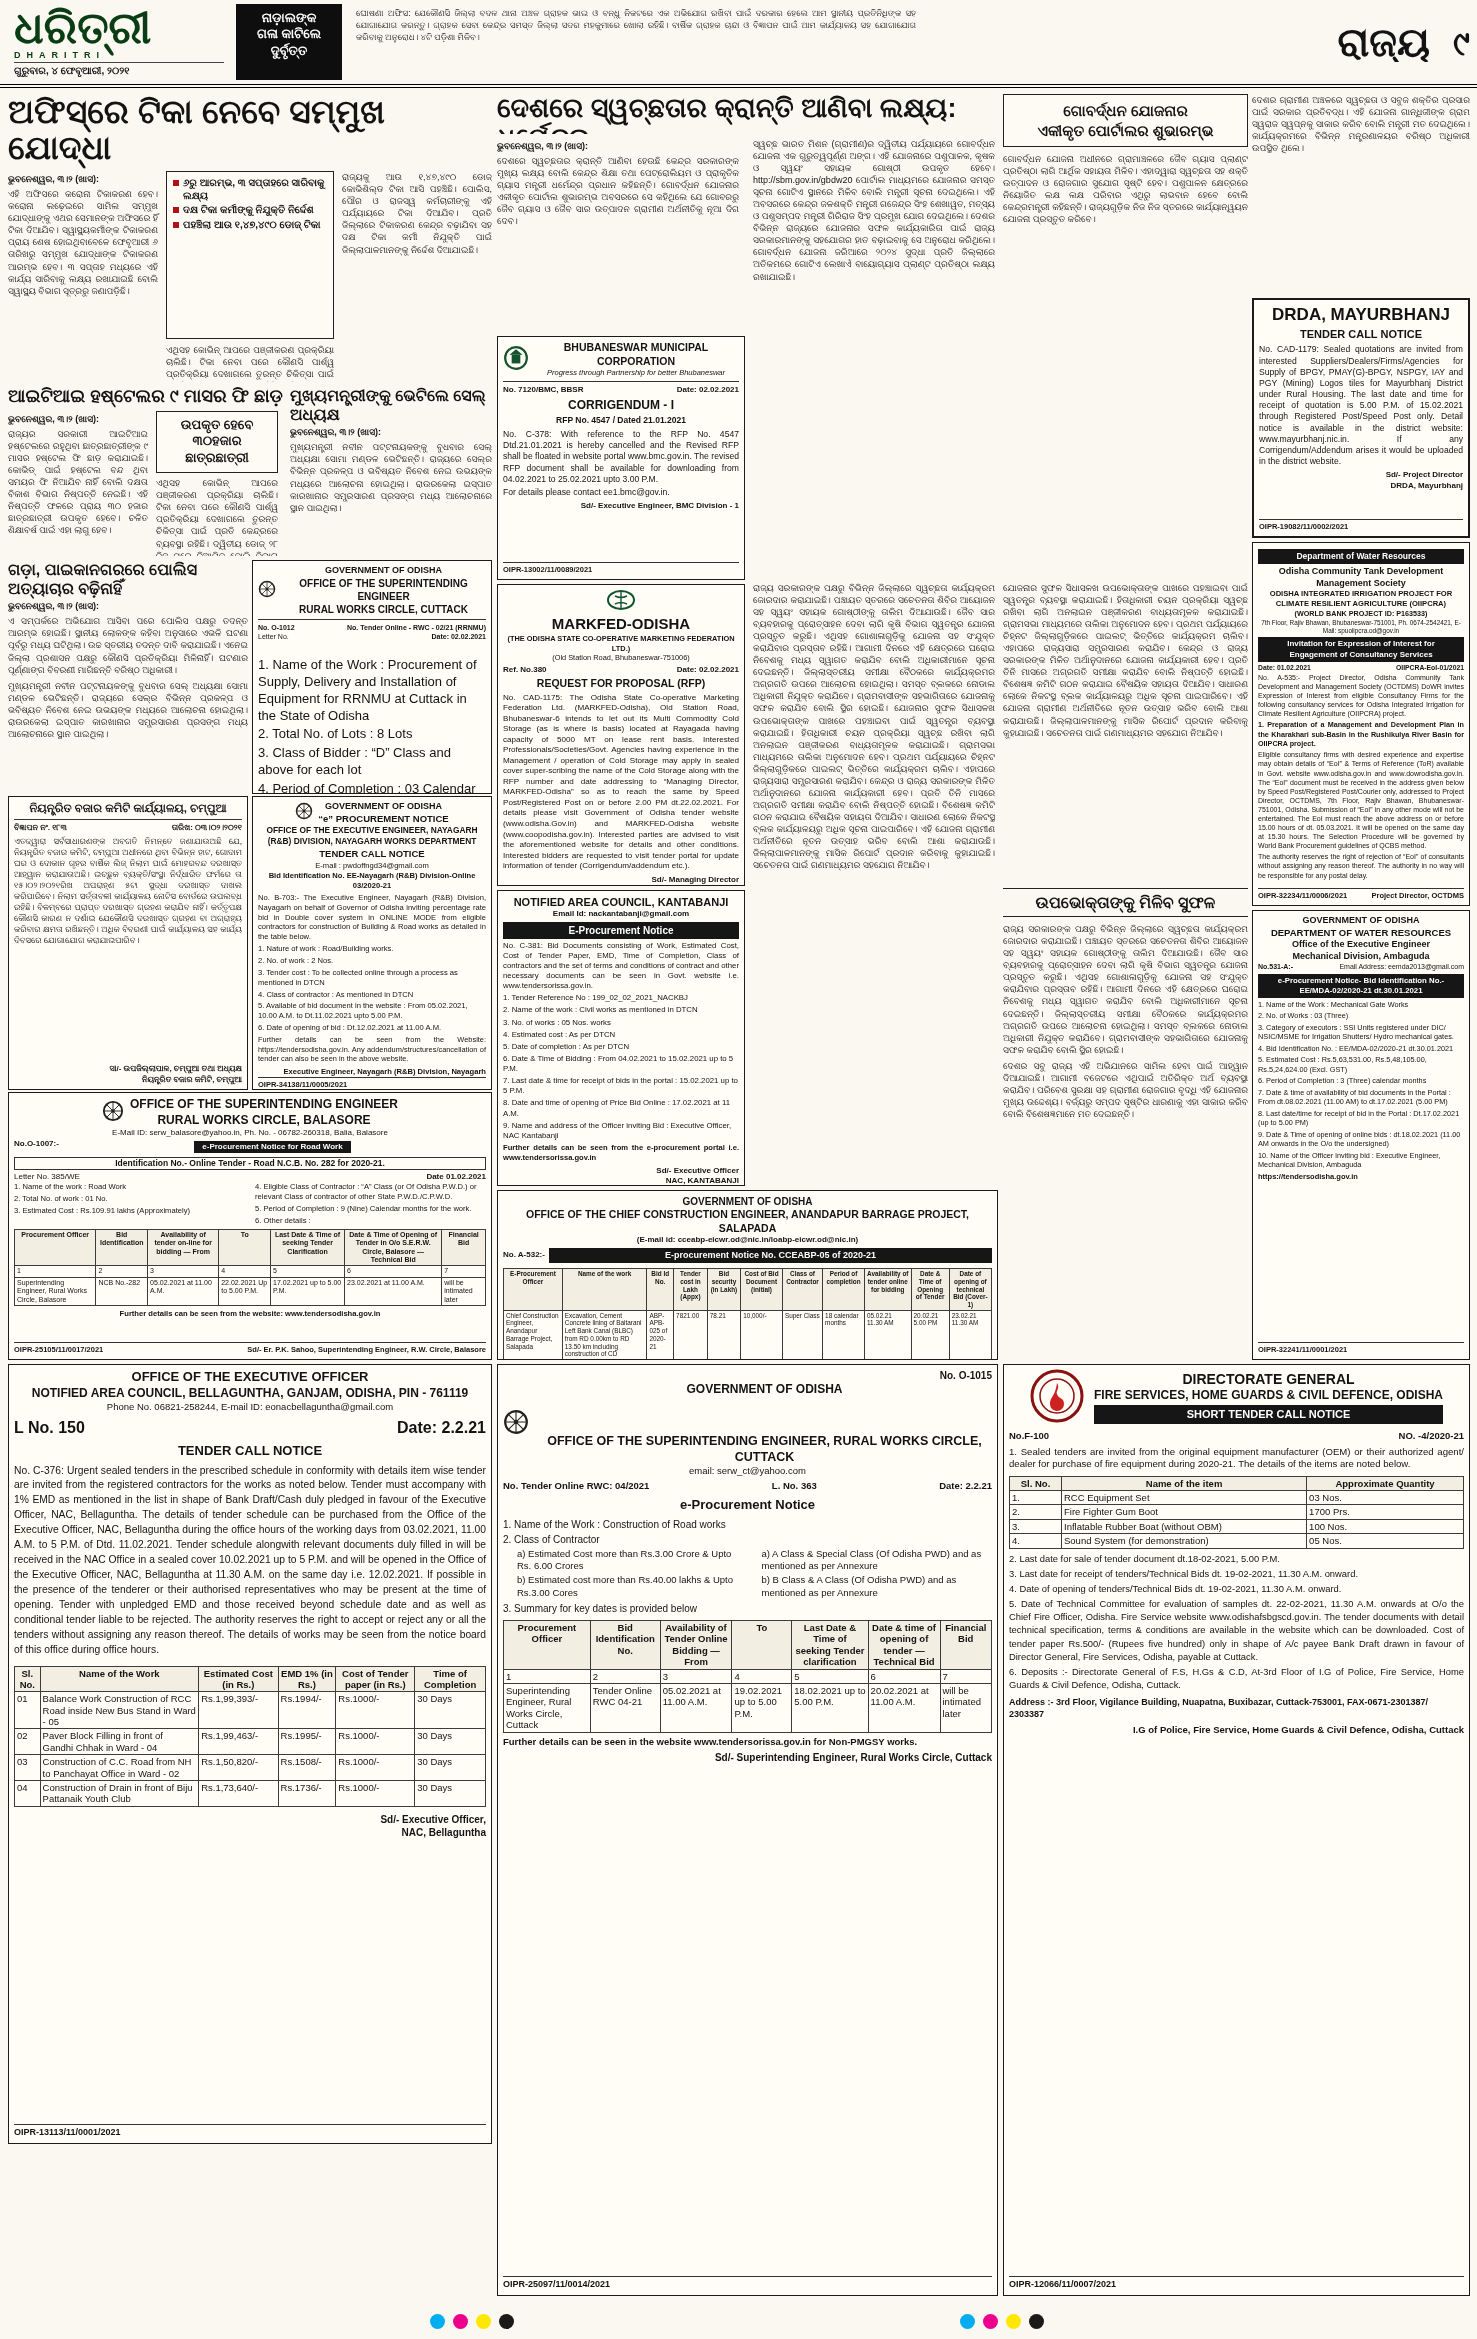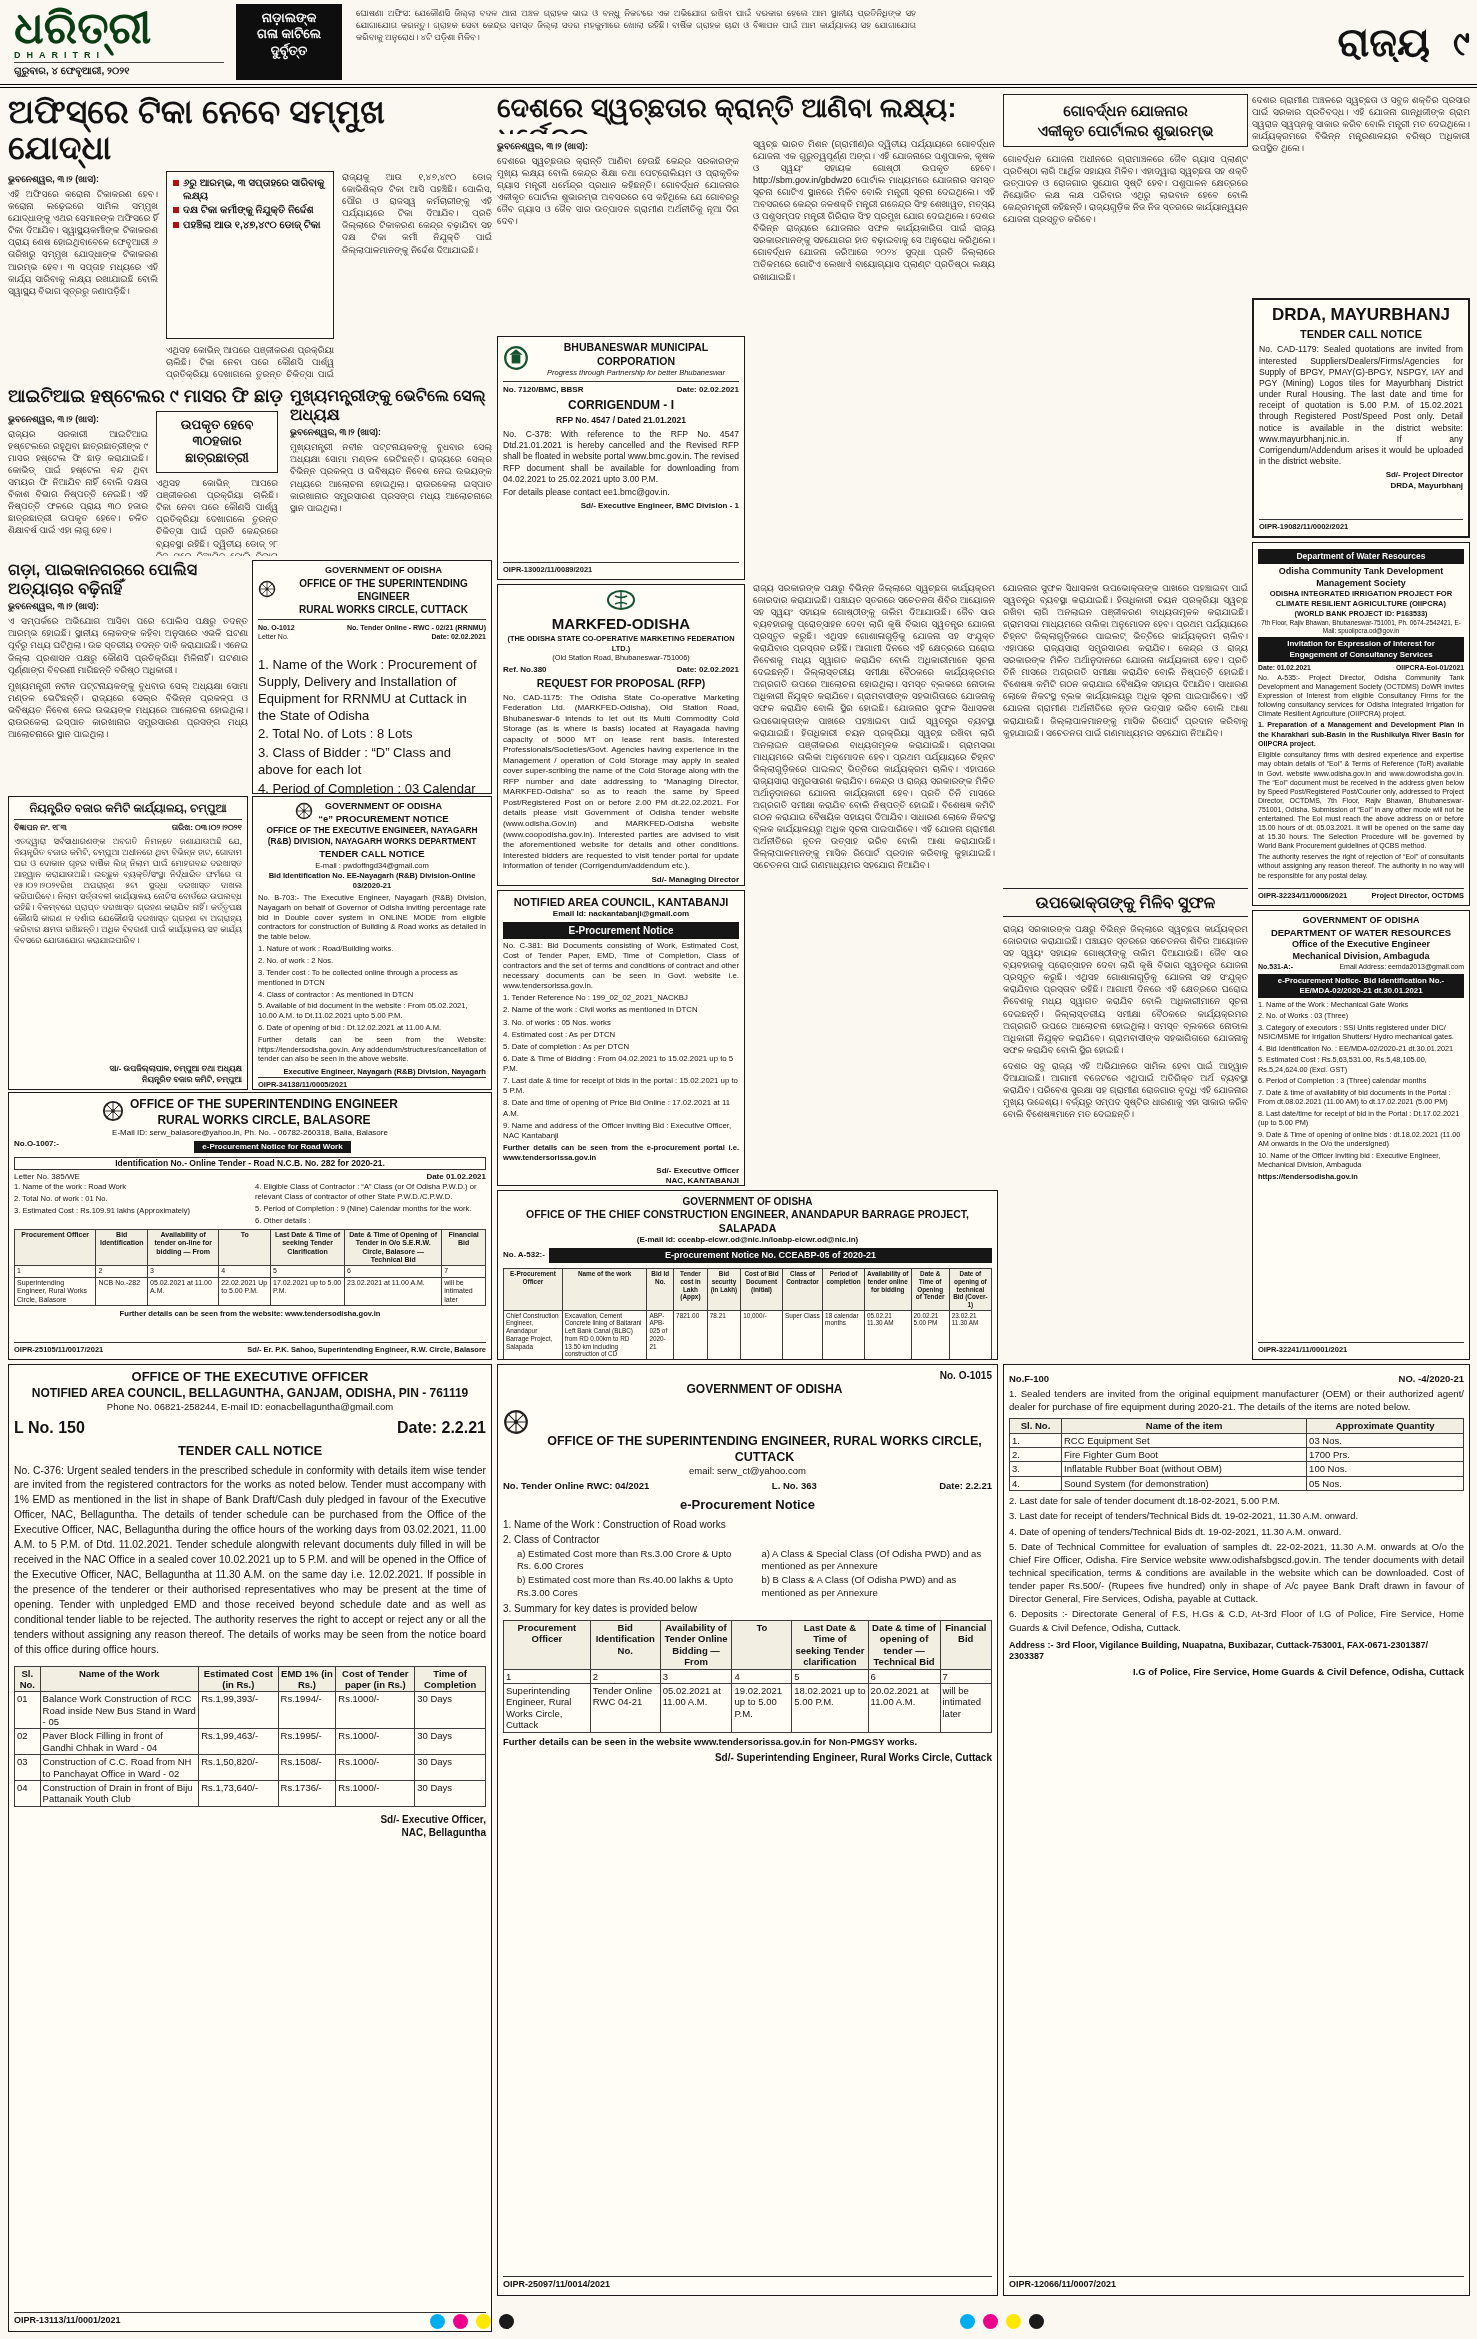--- a/index.html
+++ b/index.html
@@ -491,21 +491,21 @@
             <td>18 calendar months</td>
             <td>05.02.21 11.30 AM</td>
             <td>20.02.21 5.00 PM</td>
             <td>23.02.21 11.30 AM</td>
           </tr>
         </tbody>
       </table>
 
   </section>
 
-  <section class="abs n flexcol" style="left:8px;top:1364px;width:484px;height:968px;">
+  <section class="abs n flexcol" style="left:8px;top:1364px;width:484px;height:780px;">
     <div class="org" style="font-size:13px;">OFFICE OF THE EXECUTIVE OFFICER</div>
     <div class="org" style="font-size:12px;">NOTIFIED AREA COUNCIL, BELLAGUNTHA, GANJAM, ODISHA, PIN - 761119</div>
     <div class="ctr" style="font-size:9.5px;">Phone No. 06821-258244, E-mail ID: eonacbellaguntha@gmail.com</div>
     <div class="row" style="font-size:16px;margin-top:4px;">
       <span class="b">L No. 150</span>
       <span class="b">Date: 2.2.21</span>
     </div>
     <div class="ctr b" style="font-size:13px;margin:4px 0;">TENDER CALL NOTICE</div>
     <div class="justify" style="font-size:10.3px;line-height:1.45;">No. C-376: Urgent sealed tenders in the prescribed schedule in conformity with details item wise tender are invited from the registered contractors for the works as noted below. Tender must accompany with 1% EMD as mentioned in the list in shape of Bank Draft/Cash duly pledged in favour of the Executive Officer, NAC, Bellaguntha. The details of tender schedule can be purchased from the Office of the Executive Officer, NAC, Bellaguntha during the office hours of the working days from 03.02.2021, 11.00 A.M. to 5 P.M. of Dtd. 11.02.2021. Tender schedule alongwith relevant documents duly filled in will be received in the NAC Office in a sealed cover 10.02.2021 up to 5 P.M. and will be opened in the Office of the Executive Officer, NAC, Bellaguntha at 11.30 A.M. on the same day i.e. 12.02.2021. If possible in the presence of the tenderer or their authorised representatives who may be present at the time of opening. Tender with unpledged EMD and those received beyond schedule date and as well as conditional tender liable to be rejected. The authority reserves the right to accept or reject any or all the tenders without assigning any reason thereof. The details of works may be seen from the notice board of this office during office hours.</div>
     <table class="tbl tbl-big" style="margin-top:8px;">
@@ -627,20 +627,34 @@
         </tbody>
       </table>
     <div class="b" style="font-size:9.5px;">Further details can be seen in the website www.tendersorissa.gov.in for Non-PMGSY works.</div>
     <div class="sig" style="font-size:10px;">Sd/- Superintending Engineer, Rural Works Circle, Cuttack</div>
     <div class="oipr push" style="font-size:9px;">
         <span>OIPR-25097/11/0014/2021</span>
       </div>
   </section>
 
   <section class="abs n flexcol" style="left:1003px;top:1364px;width:467px;height:932px;">
+    <div class="row" style="align-items:center;justify-content:center;gap:10px;">
+      <span class="emblem">
+        <svg width="54" height="54" viewBox="0 0 54 54">
+            <circle cx="27" cy="27" r="25" fill="none" stroke="#8a1111" stroke-width="3"></circle>
+            <circle cx="27" cy="27" r="17" fill="none" stroke="#8a1111" stroke-width="1.5"></circle>
+            <path d="M27 14c4 6-3 8 1 13 2 3 6 2 6 8a7 7 0 0 1-14 0c0-7 5-7 7-21z" fill="#c22"></path>
+          </svg>
+      </span>
+      <div>
+        <div class="org" style="font-size:14px;">DIRECTORATE GENERAL</div>
+        <div class="org" style="font-size:12px;">FIRE SERVICES, HOME GUARDS &amp; CIVIL DEFENCE, ODISHA</div>
+        <div class="org banner" style="font-size:11px;">SHORT TENDER CALL NOTICE</div>
+      </div>
+    </div>
     <div class="row" style="font-size:9.5px;margin-top:4px;">
       <span class="b">No.F-100</span>
       <span class="b">NO. -4/2020-21</span>
     </div>
     <div class="justify" style="font-size:9.6px;margin-top:3px;">1. Sealed tenders are invited from the original equipment manufacturer (OEM) or their authorized agent/ dealer for purchase of fire equipment during 2020-21. The details of the items are noted below.</div>
     <table class="tbl tbl-big" style="margin-top:5px;">
         <tbody>
           <tr>
             <td>Sl. No.</td>
             <td>Name of the item</td>

